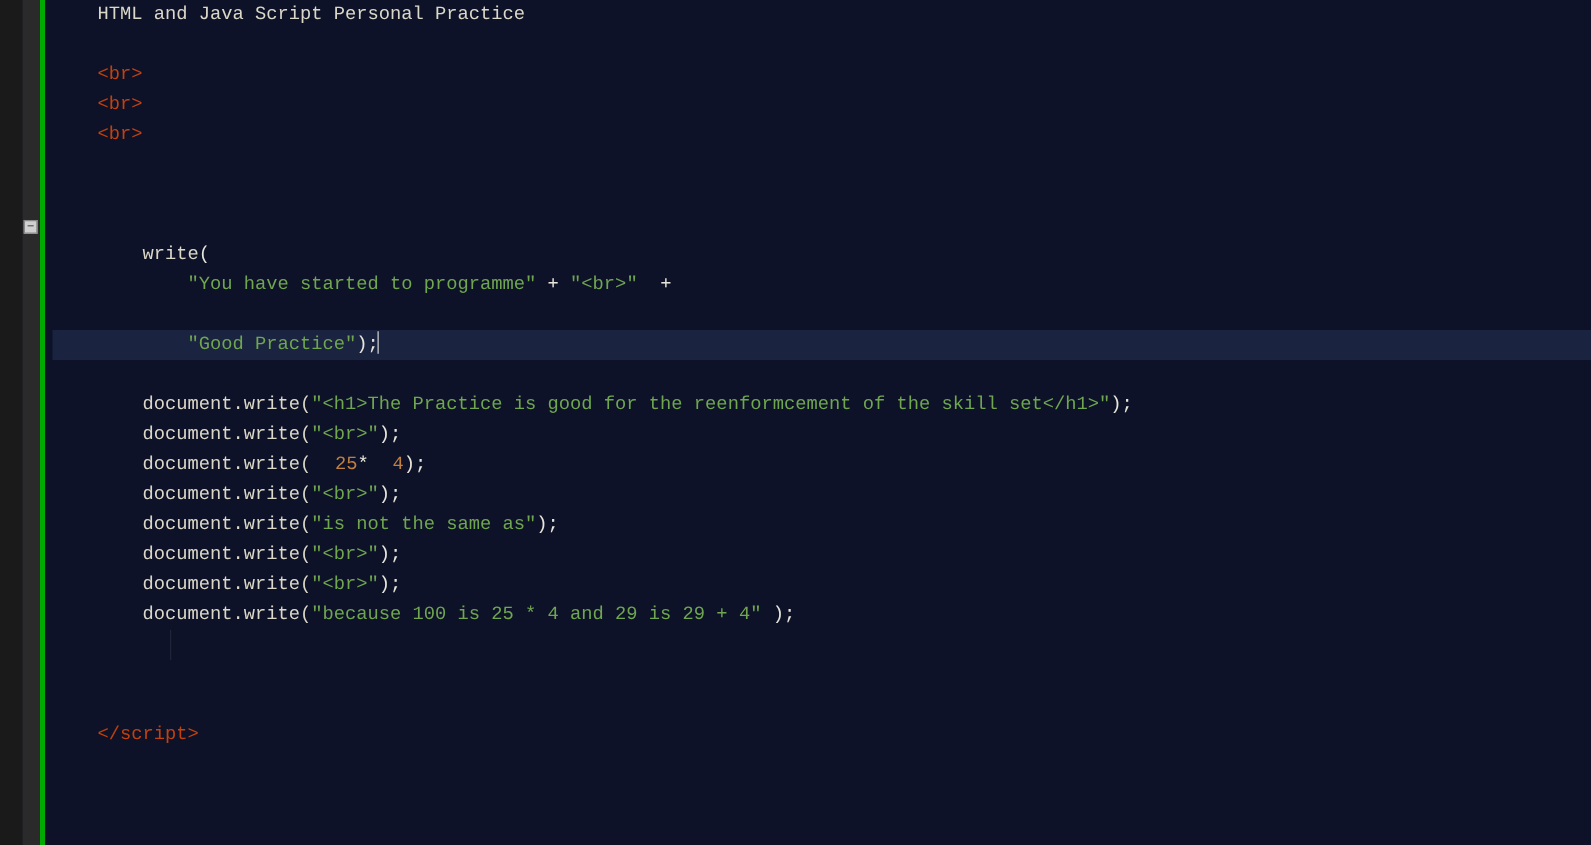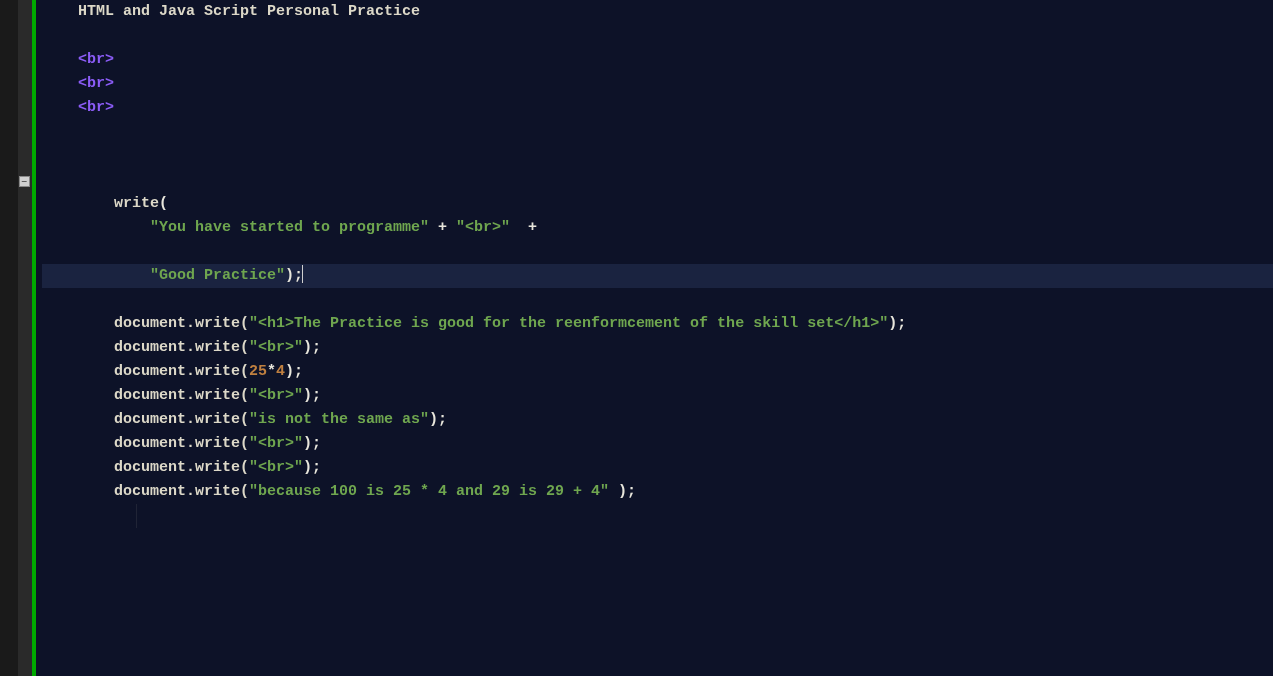--- a/index.html
+++ b/index.html
@@ -44,21 +44,20 @@
 }
 .change-bar {
   width: 4px;
   background: #00aa00;
   flex-shrink: 0;
 }
 .code-area {
   flex: 1;
   padding-left: 6px;
   position: relative;
-  font-weight: bold;
 }
 .line {
   height: 24px;
   line-height: 24px;
   white-space: pre;
   position: relative;
 }
 .line.highlighted {
   background: #1a2340;
 }
@@ -74,25 +73,25 @@
   display: inline-block;
   width: 1px;
   height: 18px;
   background: #d0d0d0;
   vertical-align: middle;
   margin-left: -1px;
   position: relative;
   top: -1px;
 }
 .t-text   { color: #dcd8c8; }
-.t-tag    { color: #8b5cf6; }
+.t-tag    { color: #c2410c; }
 .t-string { color: #6fa64f; }
 .t-punc   { color: #e8e6dc; }
 .t-op     { color: #e8e6dc; }
-.t-num    { color: #c08040; }
+.t-num    { color: #c08040; margin-left: 19px; }
 </style>
 </head>
 <body>
 
 <div class="editor">
   <div class="gutter"></div>
   <div class="fold-column">
     <div class="fold-marker" style="top:176px;">−</div>
   </div>
   <div class="change-bar"></div>
@@ -135,15 +134,16 @@
 
 
     <div class="line"><span class="t-text">        </span><span class="t-text">document.write(</span><span class="t-string">"&lt;br&gt;"</span><span class="t-punc">);</span></div>
 
     <div class="line"><span class="t-text">        </span><span class="t-text">document.write(</span><span class="t-string">"because 100 is 25 * 4 and 29 is 29 + 4"</span><span class="t-punc"> );</span></div>
 
     <div class="line"><span class="indent-guide g1"></span><span class="t-text"></span></div>
     <div class="line"><span class="t-text"></span></div>
     <div class="line"><span class="t-text"></span></div>
 
+    <div class="line"><span class="t-text">    </span><span class="t-tag">&lt;/script&gt;</span></div>
 
   </div>
 </div>
 
 </body></html>

